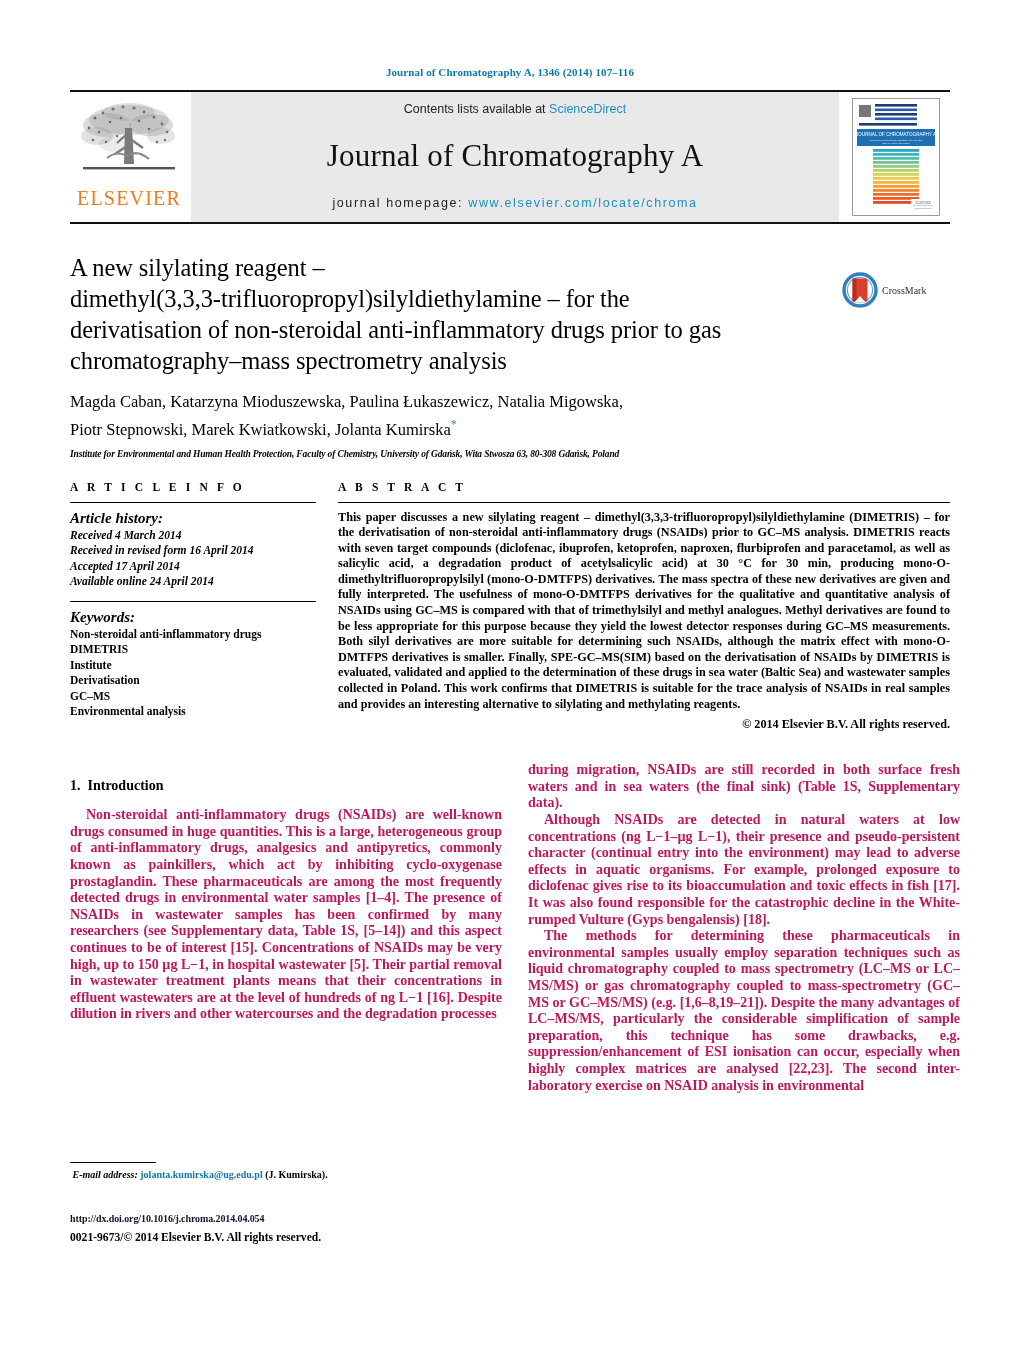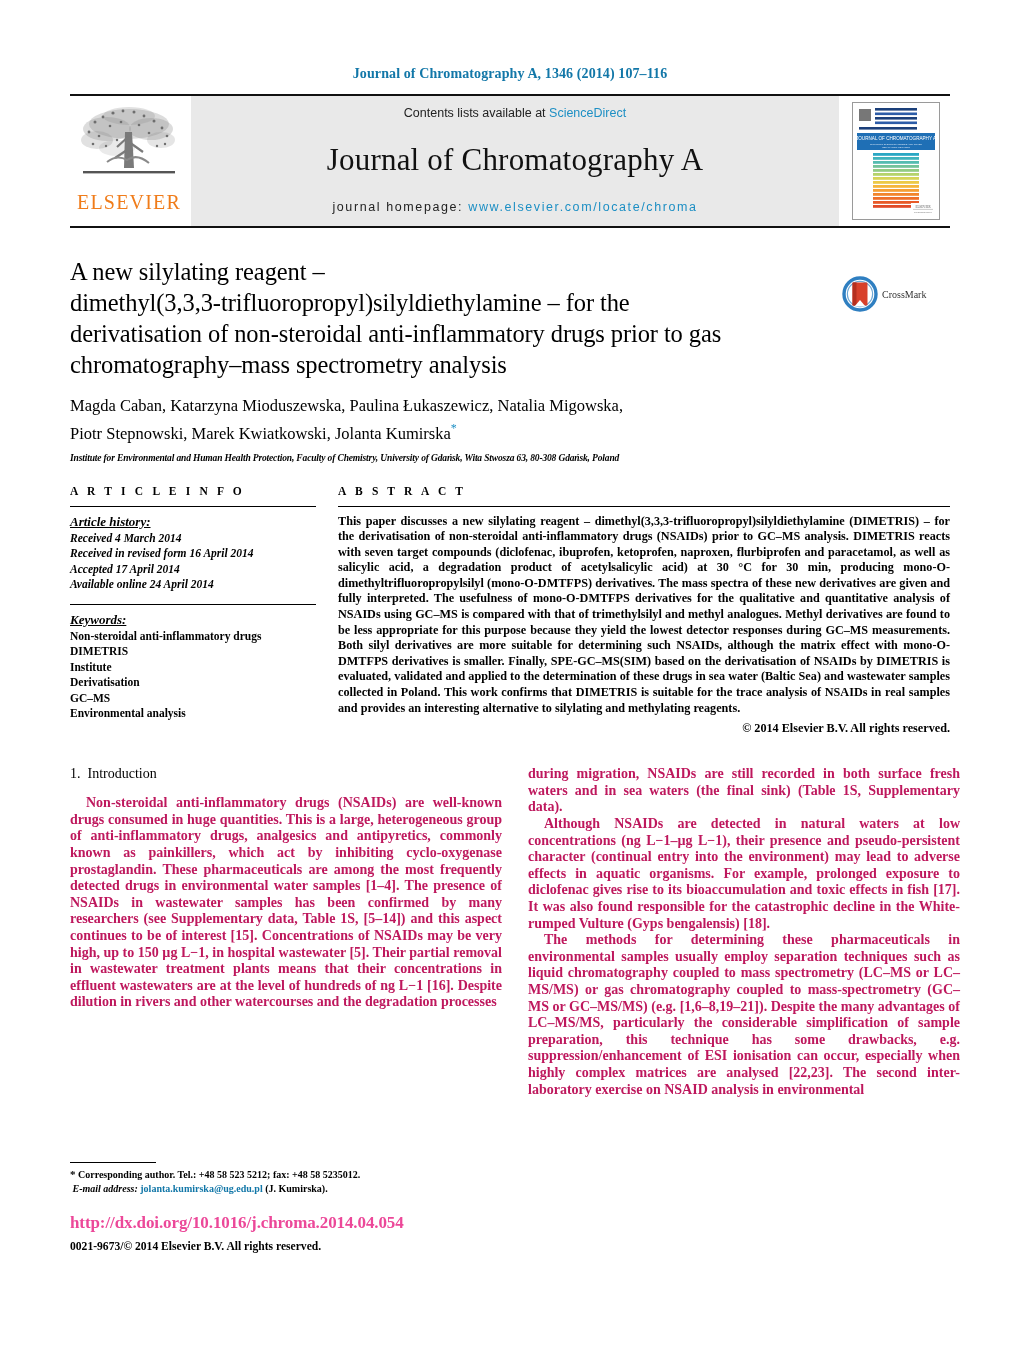--- a/index.html
+++ b/index.html
@@ -19,21 +19,21 @@
     position: relative;
     width: 1020px;
     height: 1351px;
     padding: 0;
   }
 
   
   .running-head {
     text-align: center;
     font-family: "Liberation Serif", serif;
-    font-size: 14px;
+    font-size: 11px;
     font-weight: bold;
     color: #1277a8;
     padding-top: 66px;
     letter-spacing: 0.1px;
   }
 
   
   .masthead {
     margin: 12px 70px 0 70px;
     border-top: 2px solid #111;
@@ -179,23 +179,22 @@
     color: #000;
     margin-bottom: 9px;
   }
   .rule-thick { border-top: 1.8px solid #000; margin: 0 0 7px 0; }
   .rule-thin  { border-top: 1.1px solid #000; margin: 11px 0 7px 0; }
 
   .info-sub {
     font-family: "Liberation Serif", serif;
     font-style: italic;
     font-weight: bold;
-    font-size: 13px;
+    font-size: 15px;
     margin-bottom: 1px;
-    text-decoration: underline;
   }
   .info-line {
     font-family: "Liberation Serif", serif;
     font-size: 11.5px;
     line-height: 15.5px;
     font-weight: bold;
     font-style: italic;
   }
   .kw-line {
     font-family: "Liberation Serif", serif;
@@ -224,22 +223,22 @@
   .body-cols {
     margin: 30px 70px 0 70px;
     display: flex;
     gap: 26px;
     height: 400px;
   }
   .bcol { width: 432px; flex: 0 0 432px; position: relative; }
   h2.sec-title {
     font-family: "Liberation Serif", serif;
     font-size: 14px;
-    font-weight: normal;
-    margin: 0 0 13px 0;
+    font-weight: bold;
+    margin: 16px 0 13px 0;
   }
   .para {
     font-family: "Liberation Serif", serif;
     font-size: 14px;
     line-height: 16.6px;
     text-align: justify;
     font-weight: bold;
     margin: 0;
     text-indent: 16px;
     color: #be185d;
@@ -269,22 +268,22 @@
   .fn-link { color: #1277a8; }
 
   .doi-wrap {
     position: absolute;
     left: 70px;
     top: 1213px;
     width: 460px;
   }
   .doi-link {
     font-family: "Liberation Serif", serif;
-    font-size: 17px;
-    color: #ec4899;
+    font-size: 10px;
+    color: #0f172a;
     font-weight: bold;
     display: block;
     letter-spacing: -0.1px;
   }
   .issn-line {
     font-family: "Liberation Serif", serif;
     font-size: 11.6px;
     font-weight: bold;
     margin-top: 7px;
   }
@@ -447,24 +446,20 @@
     <div class="bcol">
       <p class="para" style="text-indent:0">during migration, NSAIDs are still recorded in both surface fresh waters and in sea waters (the final sink) (Table 1S, Supplementary data).</p>
       <p class="para">Although NSAIDs are detected in natural waters at low concentrations (ng L−1–µg L−1), their presence and pseudo-persistent character (continual entry into the environment) may lead to adverse effects in aquatic organisms. For example, prolonged exposure to diclofenac gives rise to its bioaccumulation and toxic effects in fish [17]. It was also found responsible for the catastrophic decline in the White-rumped Vulture (Gyps bengalensis) [18].</p>
       <p class="para">The methods for determining these pharmaceuticals in environmental samples usually employ separation techniques such as liquid chromatography coupled to mass spectrometry (LC–MS or LC–MS/MS) or gas chromatography coupled to mass-spectrometry (GC–MS or GC–MS/MS) (e.g. [1,6–8,19–21]). Despite the many advantages of LC–MS/MS, particularly the considerable simplification of sample preparation, this technique has some drawbacks, e.g. suppression/enhancement of ESI ionisation can occur, especially when highly complex matrices are analysed [22,23]. The second inter-laboratory exercise on NSAID analysis in environmental</p>
     </div>
   </div>
 
   <div class="footnote-wrap">
     <div class="fn-rule"></div>
     <div class="fn-line">
-      <span class="fn-star">*</span>
-      <span>Corresponding author. Tel.: +48 58 523 5212; fax: +48 58 5235012.</span>
-    </div>
-    <div class="fn-line">
       &nbsp;<span class="fn-em">E-mail address:</span>
       <span class="fn-link">jolanta.kumirska@ug.edu.pl</span>
       <span>(J. Kumirska).</span>
     </div>
   </div>
 
   <div class="doi-wrap">
     <span class="doi-link">http://dx.doi.org/10.1016/j.chroma.2014.04.054</span>
     <div class="issn-line">0021-9673/© 2014 Elsevier B.V. All rights reserved.</div>
   </div>

